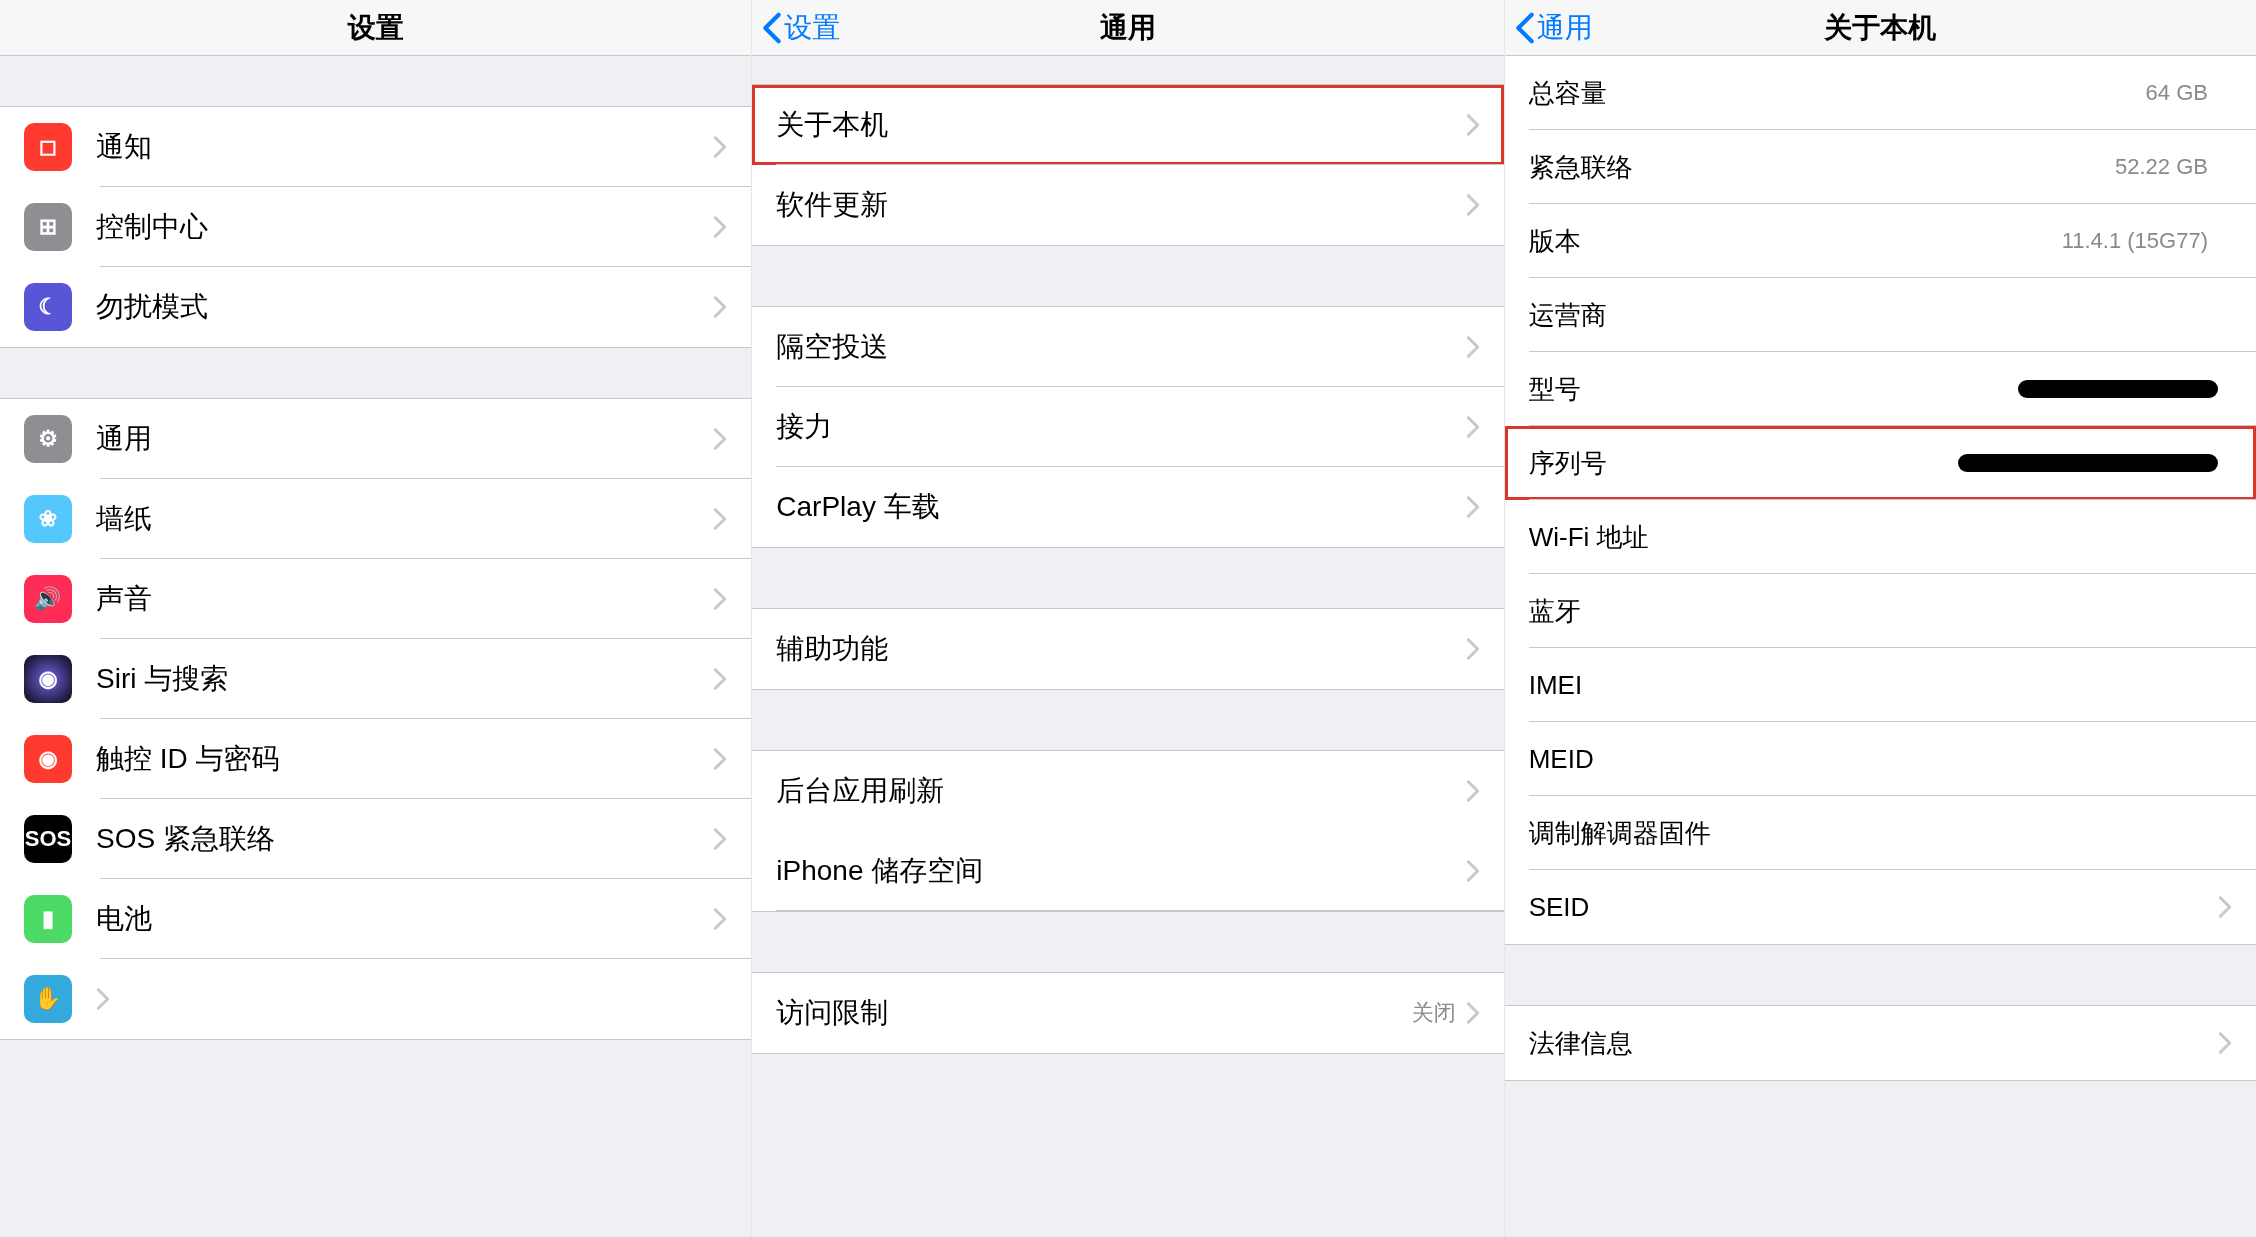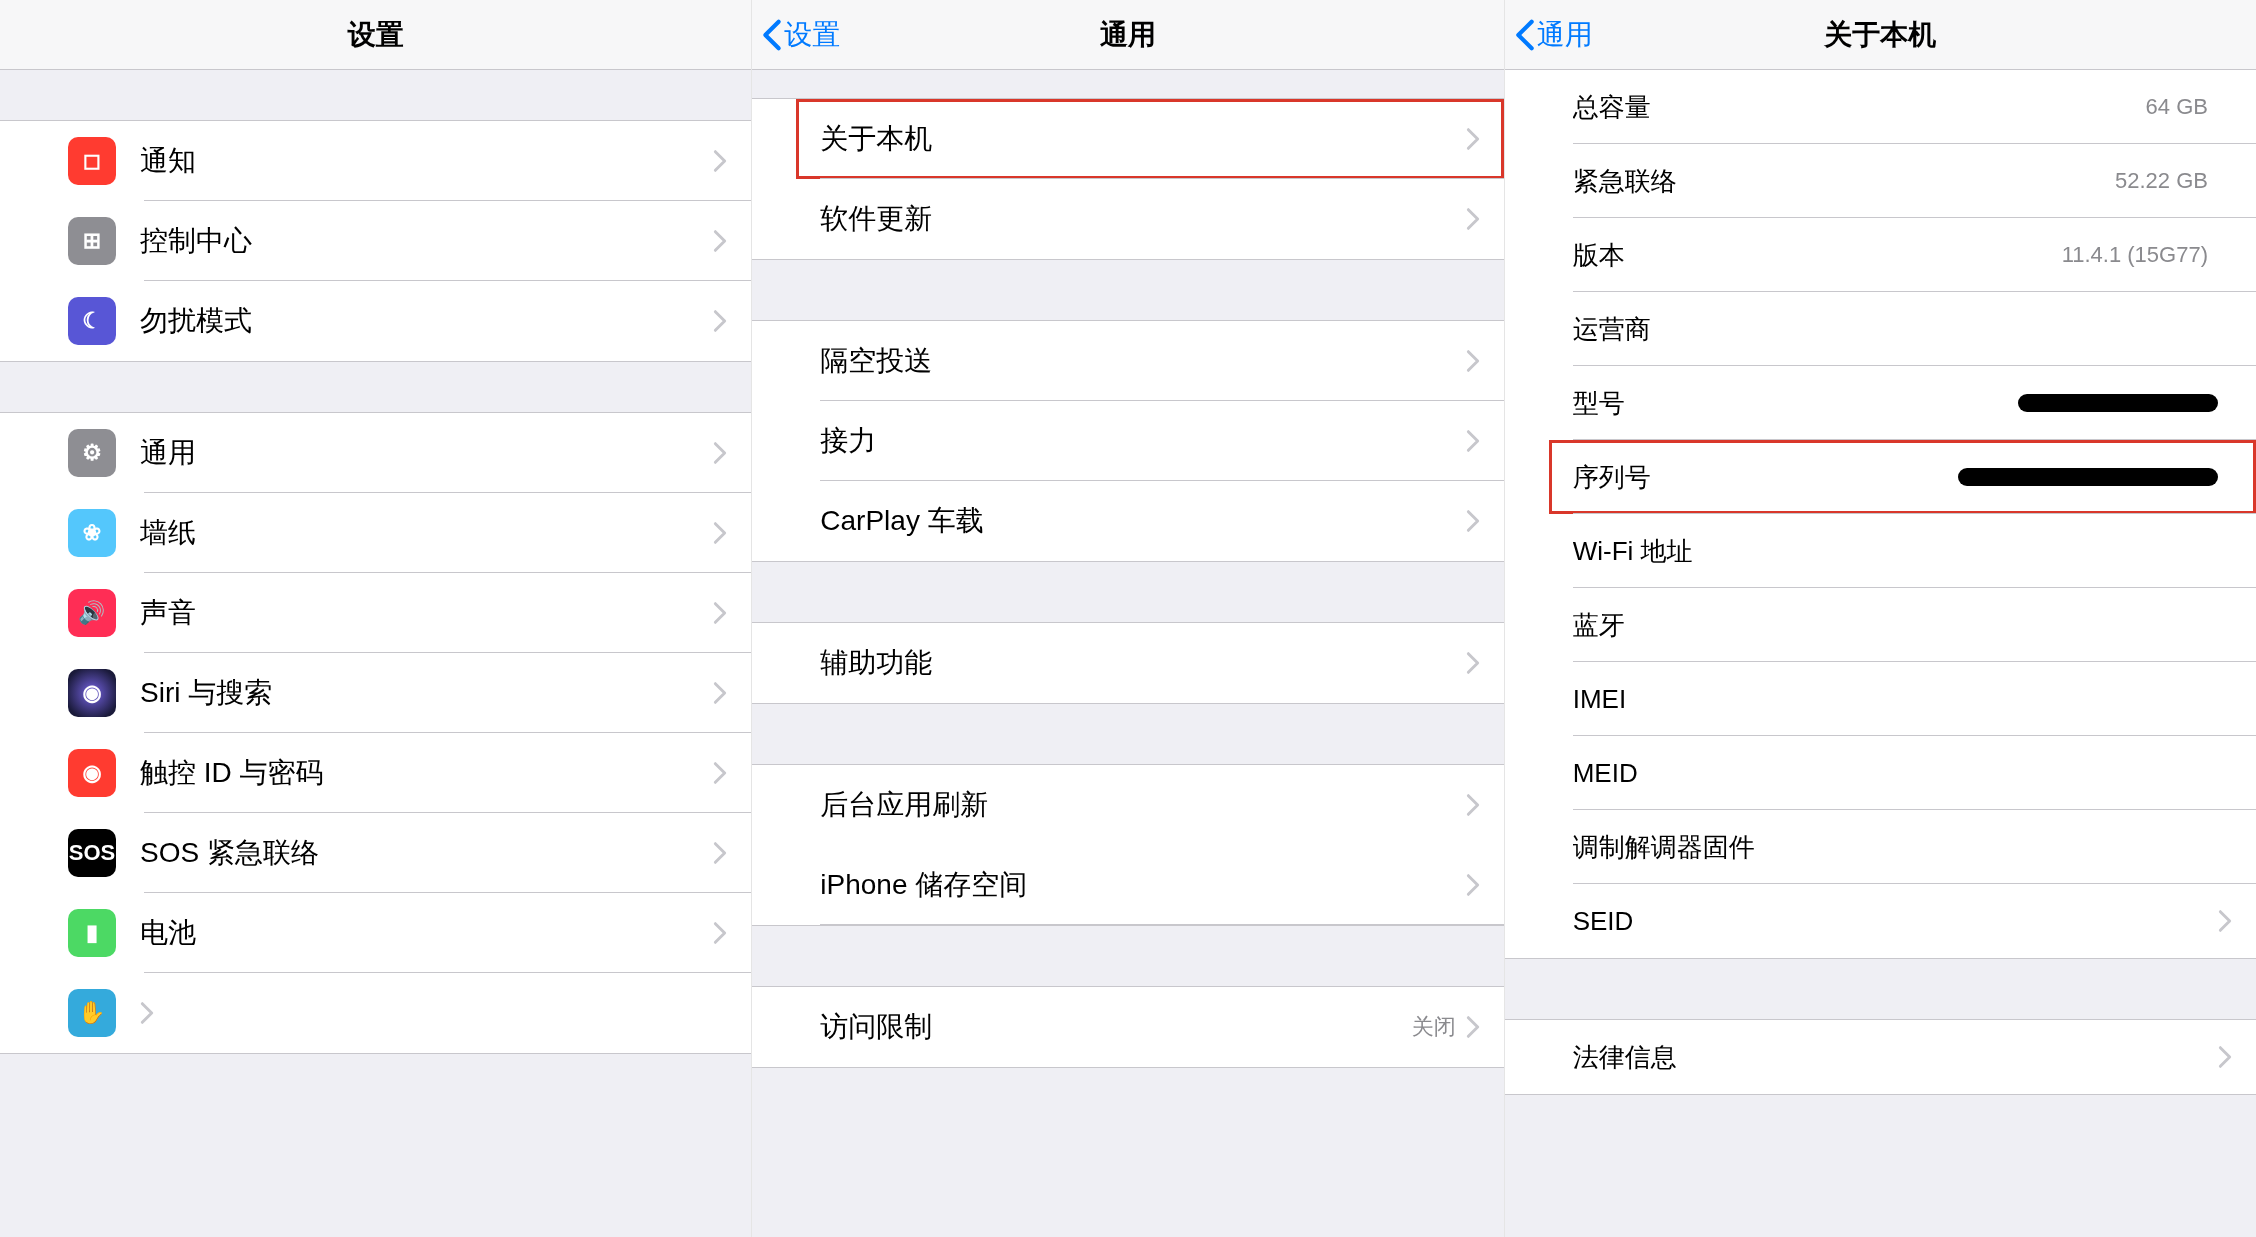--- a/index.html
+++ b/index.html
@@ -13,21 +13,21 @@
     .panel {
       flex: 1;
       display: flex;
       flex-direction: column;
       min-width: 0;
       background: #efeff4;
       position: relative;
     }
     .panel + .panel { border-left: 1px solid #e5e5e5; }
     .navbar {
-      height: 70px;
+      height: 56px;
       background: #f7f7f8;
       border-bottom: 1px solid #c8c7cc;
       display: flex;
       align-items: center;
       justify-content: center;
       position: relative;
       flex-shrink: 0;
     }
     .navbar-title {
       font-size: 28px;
@@ -62,21 +62,20 @@
     .spacer-sm { height: 28px; }
     .spacer-xl { height: 60px; }
     .row {
       background: #fff;
       min-height: 80px;
       display: flex;
       align-items: center;
       padding: 0 24px;
       position: relative;
       cursor: pointer;
-      margin-left: 44px;
     }
     .row .sep {
       position: absolute;
       left: 100px;
       right: 0;
       bottom: 0;
       height: 1px;
       background: #c8c7cc;
     }
     .row.noicon .sep { left: 24px; }

